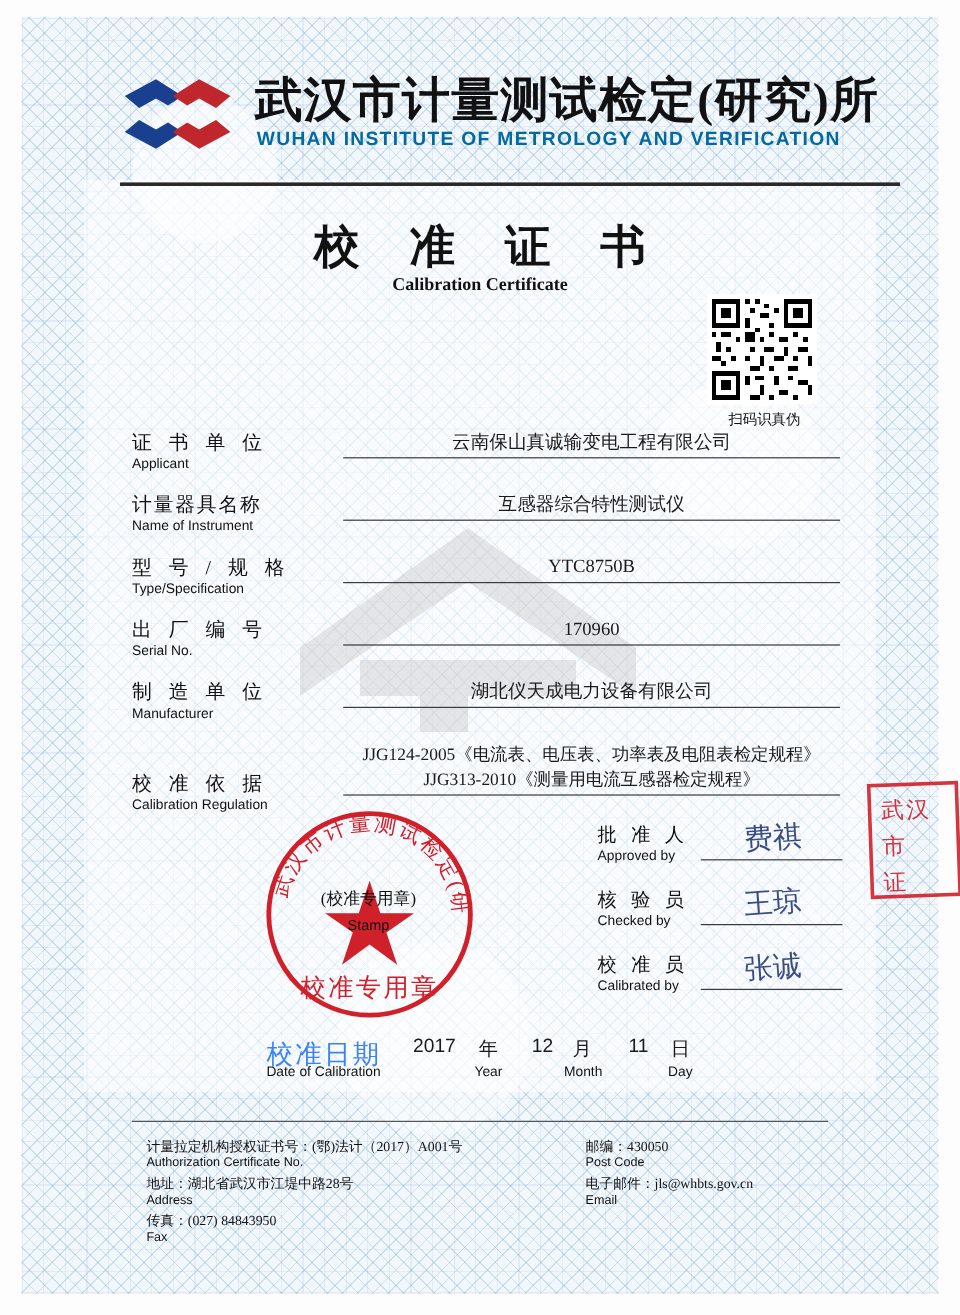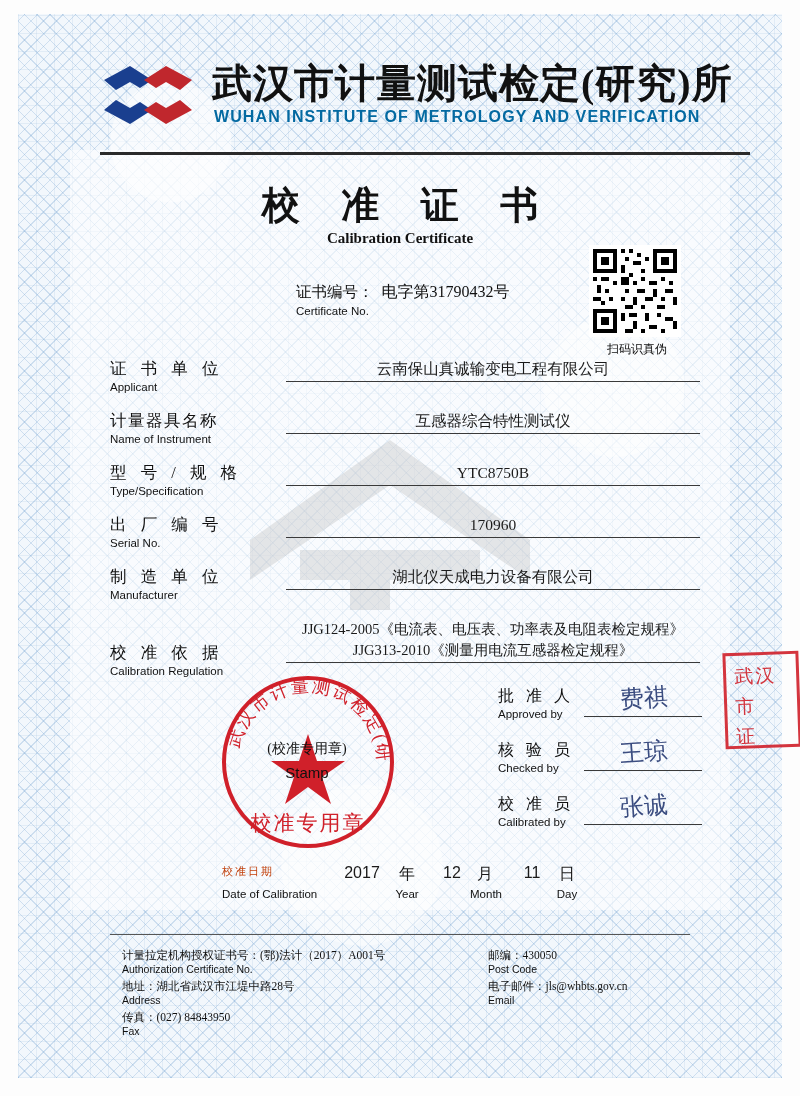--- a/index.html
+++ b/index.html
@@ -320,21 +320,21 @@
     font-size: 14px;
     color: #111;
   }
   .stamp-label-en {
     position: absolute;
     left: 232px;
     top: 764px;
     width: 150px;
     text-align: center;
     font-family: "Liberation Sans", sans-serif;
-    font-size: 15px;
+    font-size: 12px;
     color: #111;
   }
 
   
   .side-stamp {
     position: absolute;
     left: 724px;
     top: 652px;
     width: 76px;
     height: 96px;
@@ -356,23 +356,23 @@
     left: 222px;
     top: 864px;
     width: 420px;
     height: 48px;
   }
   .date-label-cn {
     position: absolute;
     left: 0;
     top: 0;
     font-family: "Liberation Serif", serif;
-    font-size: 11px;
+    font-size: 22px;
     letter-spacing: 2px;
-    color: #c2410c;
+    color: #3b82f6;
   }
   .date-label-en {
     position: absolute;
     left: 0;
     top: 24px;
     font-family: "Liberation Sans", sans-serif;
     font-size: 11.5px;
     color: #111;
   }
   .date-part {
@@ -461,27 +461,20 @@
       </svg>
     </div>
     <div class="org-cn">武汉市计量测试检定(研究)所</div>
     <div class="org-en">WUHAN INSTITUTE OF METROLOGY AND VERIFICATION</div>
   </div>
   <div class="header-rule"></div>
 
   <div class="title-cn">校 准 证 书</div>
   <div class="title-en">Calibration Certificate</div>
 
-  <div class="cert-no-block">
-    <div class="cert-no-line">
-      <span class="cert-no-label-cn">证书编号：</span>
-      <span class="cert-no-value">电字第31790432号</span>
-    </div>
-    <div class="cert-no-label-en">Certificate No.</div>
-  </div>
 
   <div class="qr-wrap">
     <div class="qr-code">
       <svg viewBox="0 0 46 46" width="92" height="92" shape-rendering="crispEdges">
         <rect width="46" height="46" fill="#ffffff"></rect>
         <g fill="#000000">
           <rect x="2" y="2" width="12" height="12"></rect>
             <rect x="4" y="4" width="8" height="8" fill="#ffffff"></rect>
             <rect x="6" y="6" width="4" height="4"></rect>
           <rect x="32" y="2" width="12" height="12"></rect>

